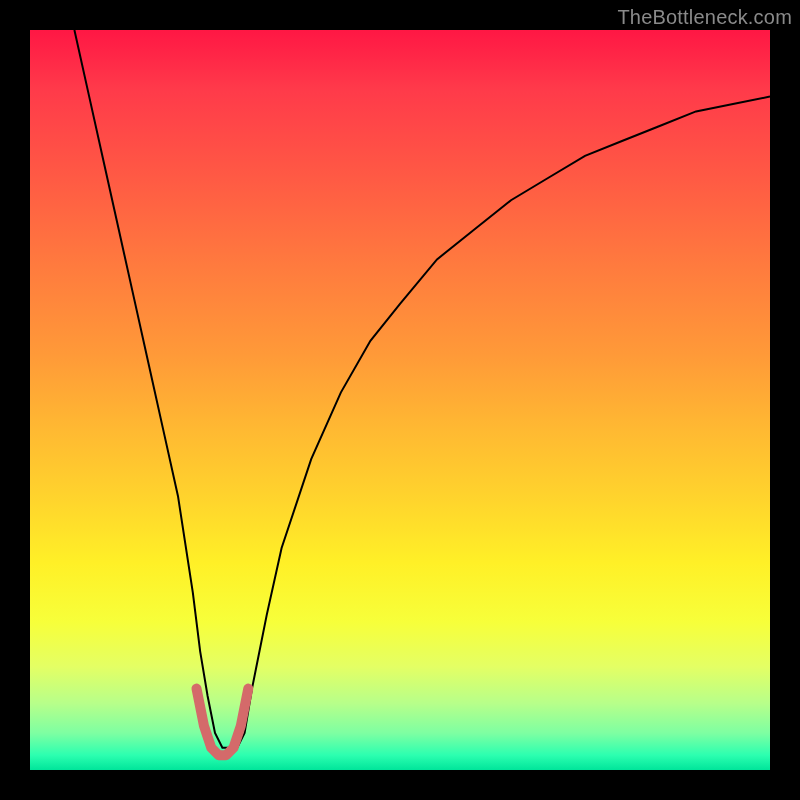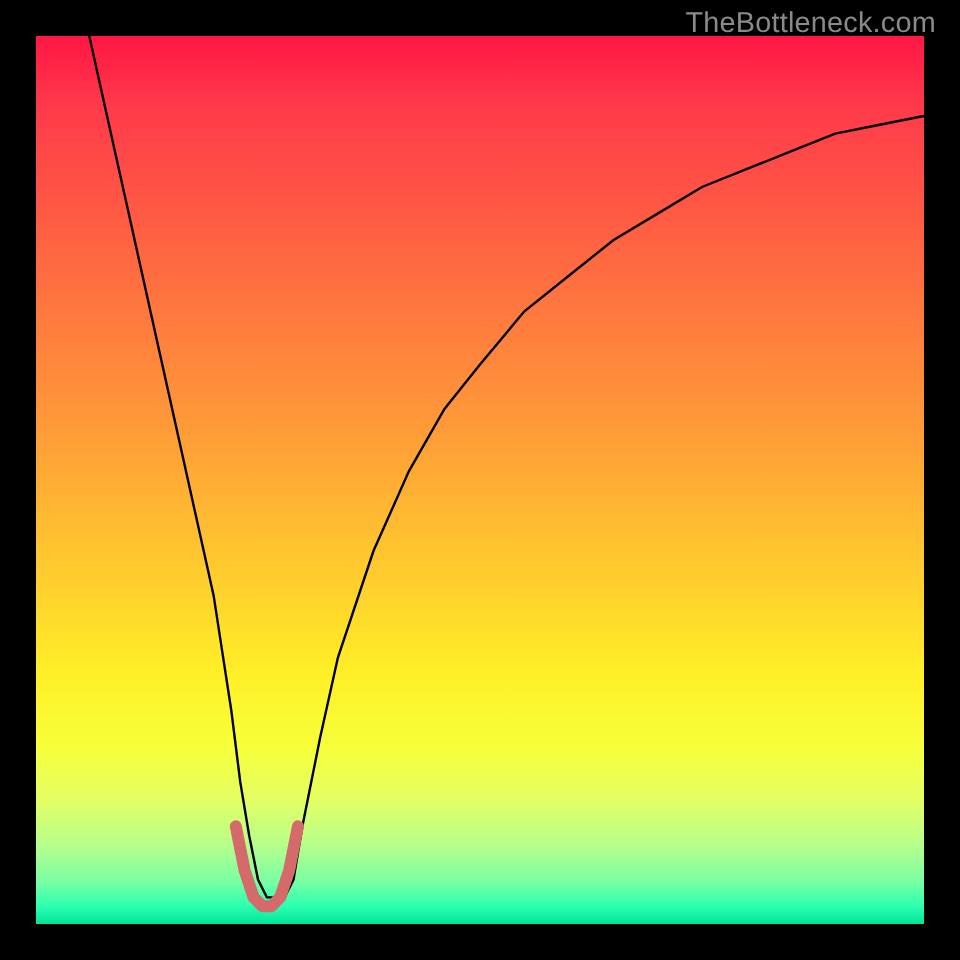--- a/index.html
+++ b/index.html
@@ -46,23 +46,23 @@
   .curve-svg {
     position: absolute;
     left: 0;
     top: 0;
     width: 740px;
     height: 740px;
   }
   .watermark {
     position: absolute;
     top: 6px;
-    right: 20px;
+    right: 8px;
     color: #8a8a8a;
-    font-size: 24px;
+    font-size: 20px;
     letter-spacing: 0.2px;
     font-weight: 400;
   }
 </style>
 </head>
 <body>
 
 <div class="frame">
 
   <div class="plot-area">

